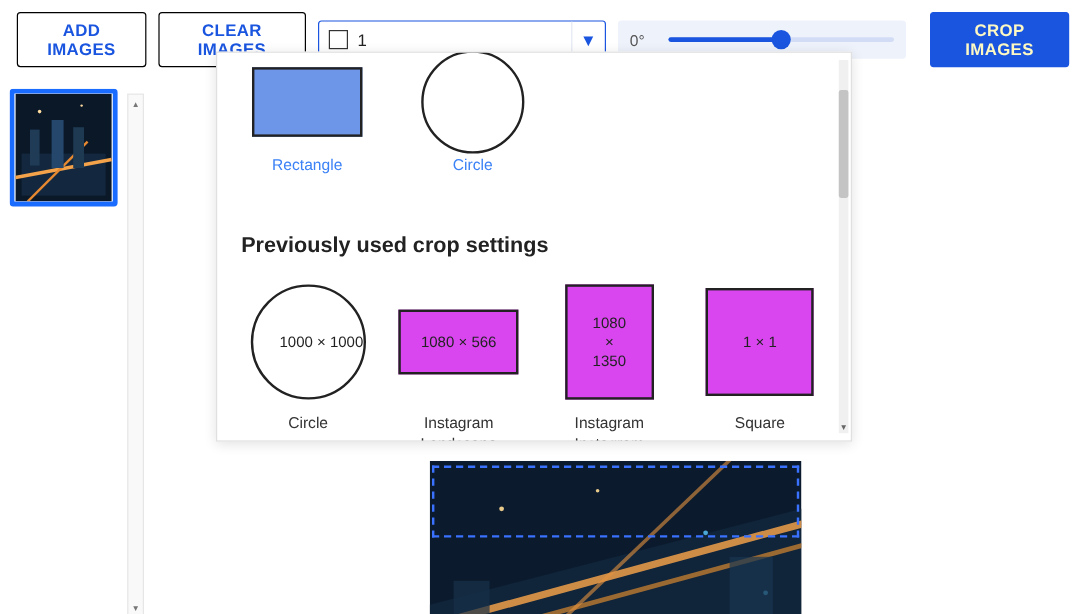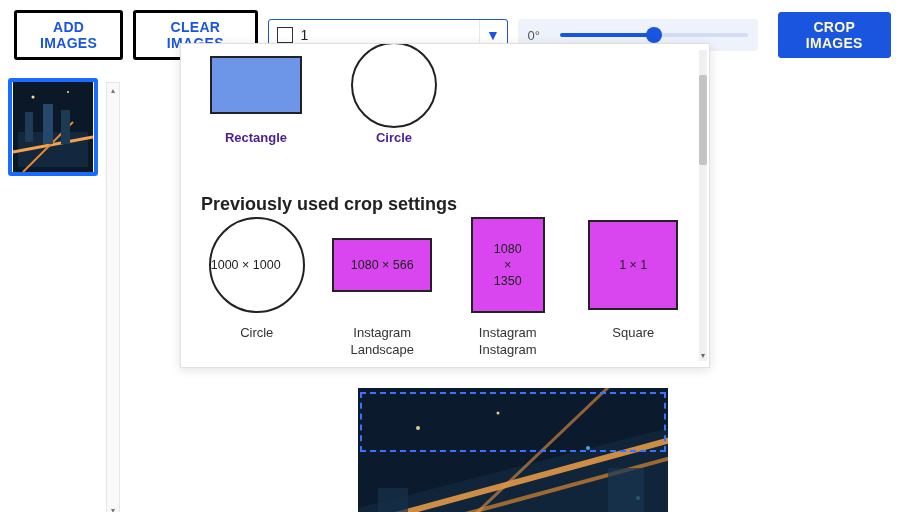--- a/index.html
+++ b/index.html
@@ -19,21 +19,21 @@
       padding: 10px 14px;
       background: #fff;
       position: relative;
       z-index: 5;
     }
     .btn {
       padding: 6px 14px;
       font-size: 14px;
       font-weight: 600;
       border-radius: 3px;
-      border: 3px solid #000000;
+      border: 1px solid #000000;
       background: #fff;
       color: #1a55e0;
       cursor: pointer;
       letter-spacing: 0.3px;
     }
     .btn-primary {
       background: #1a55e0;
       color: #fef9c3;
       border: 1px solid #1a55e0;
     }
@@ -241,31 +241,30 @@
       border: 2px solid #222;
     }
     .shape-circle-lg {
       width: 86px;
       height: 86px;
       border: 2px solid #222;
       border-radius: 50%;
     }
     .preset .label {
       font-size: 13px;
-      color: #4c1d95;
+      color: #3b82f6;
       text-align: center;
       line-height: 1.25;
-      font-weight: bold;
     }
     .section-title {
       font-size: 18px;
       font-weight: 700;
       color: #222;
       margin-top: 48px;
-      margin-bottom: 0;
+      margin-bottom: 20px;
     }
     .history-row {
       display: flex;
       gap: 14px;
     }
     .history-item {
       display: flex;
       flex-direction: column;
       align-items: center;
       width: 112px;
@@ -279,21 +278,21 @@
       justify-content: center;
       font-size: 12.5px;
       color: #222;
       text-align: center;
       margin-bottom: 10px;
     }
     .hist-circle {
       width: 96px; height: 96px;
       border: 2px solid #222;
       border-radius: 50%;
-      display: flex; align-items: center; justify-content: flex-start;
+      display: flex; align-items: center; justify-content: flex-end;
     }
     .hist-box {
       border: 2px solid #222;
       display: flex;
       align-items: center;
       justify-content: center;
       background: #d946ef;
     }
     .hist-landscape { width: 100px; height: 54px; }
     .hist-portrait { width: 74px; height: 96px; flex-direction: column; line-height: 1.3; }

